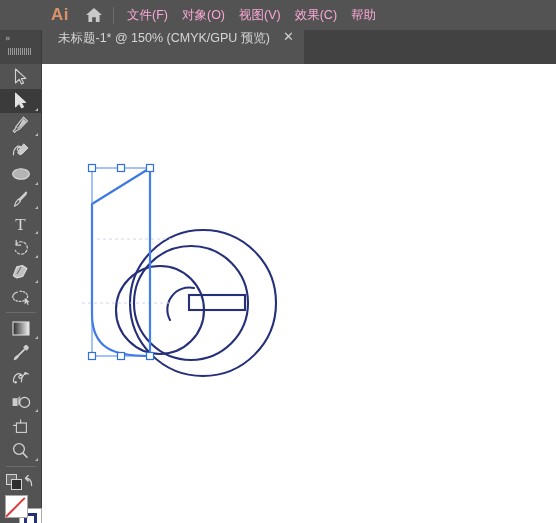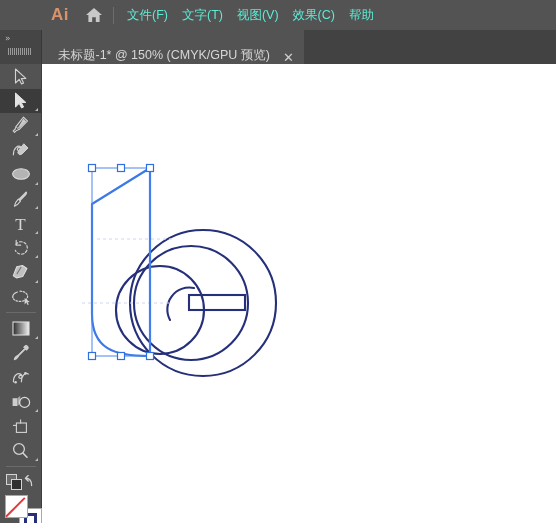--- a/index.html
+++ b/index.html
@@ -20,33 +20,33 @@
     width:34px;height:30px;display:flex;align-items:center;justify-content:center;
     color:#d9926a;font-size:17px;font-weight:bold;letter-spacing:.5px;
     font-family:"Liberation Sans",sans-serif;
   }
   .home-btn{
     width:34px;height:30px;display:flex;align-items:center;justify-content:center;
   }
   .menu-div{width:1px;height:17px;background:#6d6d6d;margin:0 6px 0 2px;}
   .menu-items{display:flex;align-items:center;}
   .menu-item{
-    color:#5eead4;font-size:12.5px;padding:4px 7px;white-space:nowrap;
+    color:#f9a8d4;font-size:12.5px;padding:4px 7px;white-space:nowrap;
     font-family:"Liberation Sans","DejaVu Sans",sans-serif;
   }
 
   
   .tabbar{
     position:absolute;left:0;top:30px;width:556px;height:34px;
     background:#424242;
   }
   .tab{
     position:absolute;left:42px;top:0;height:34px;
     background:#535353;
-    display:flex;align-items:flex-end;
+    display:flex;align-items:flex-start;
     padding:0 6px 0 16px;box-sizing:border-box;
   }
   .tab-label{
     color:#d6d6d6;font-size:12.5px;white-space:nowrap;
     font-family:"Liberation Sans","DejaVu Sans",sans-serif;
   }
   .tab-close{
     color:#cfcfcf;font-size:13px;margin-left:13px;margin-right:4px;
     line-height:1;font-family:"Liberation Sans",sans-serif;
   }
@@ -119,21 +119,21 @@
       <span>Ai</span>
     </div>
     <div class="home-btn">
       <svg width="18" height="16" viewBox="0 0 18 16">
         <path d="M9 1 L17 8 L14.6 8 L14.6 15 L10.8 15 L10.8 10.2 L7.2 10.2 L7.2 15 L3.4 15 L3.4 8 L1 8 Z" fill="#c9c9c9"></path>
       </svg>
     </div>
     <div class="menu-div"></div>
     <div class="menu-items">
       <div class="menu-item">文件(F)</div>
-      <div class="menu-item">文字(T)</div>
+      <div class="menu-item">对象(O)</div>
       <div class="menu-item">视图(V)</div>
       <div class="menu-item">效果(C)</div>
       <div class="menu-item">帮助</div>
     </div>
   </div>
 
   <div class="tabbar">
     <div class="tab">
       <span class="tab-label">未标题-1* @ 150% (CMYK/GPU 预览)</span>
       <span class="tab-close">✕</span>

